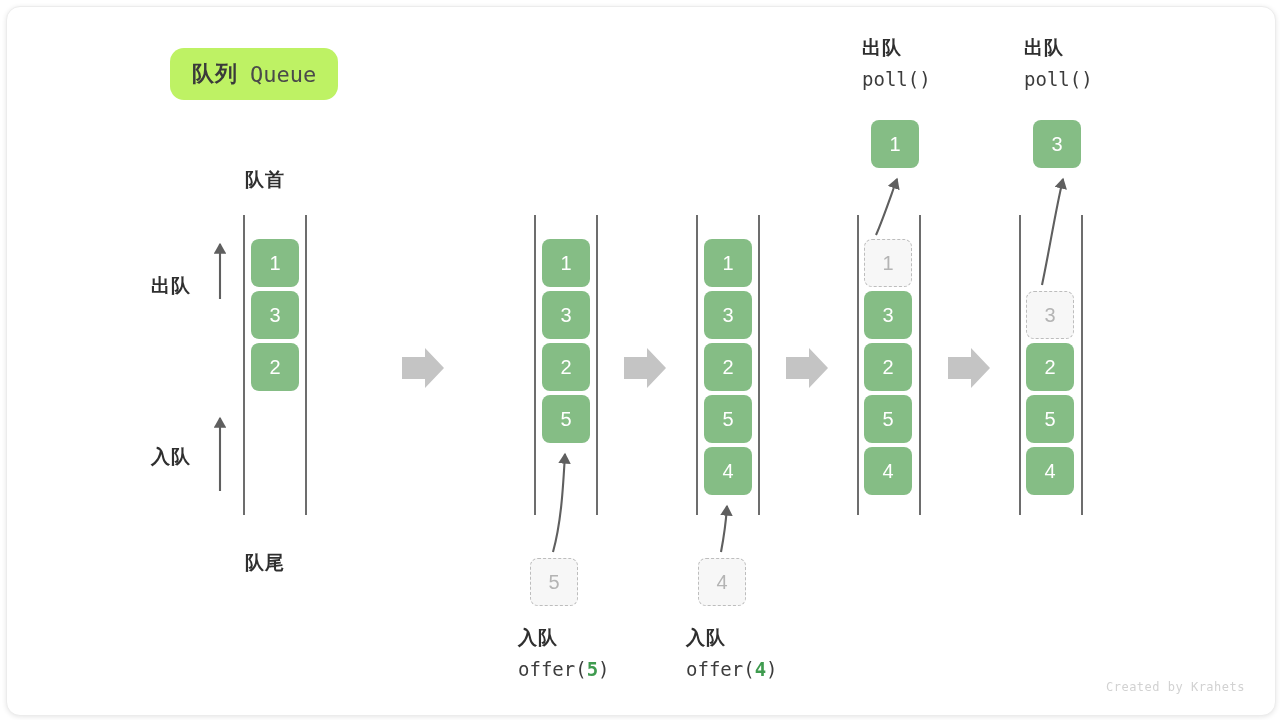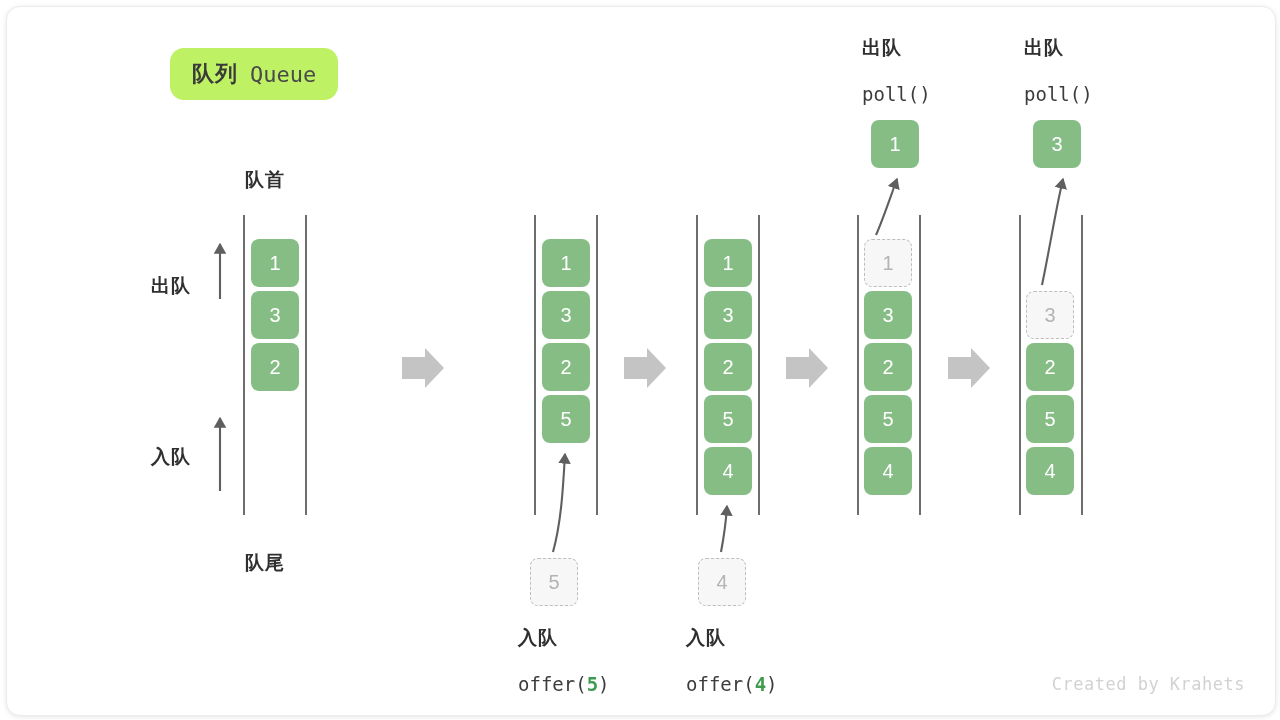--- a/index.html
+++ b/index.html
@@ -77,21 +77,21 @@
     font-weight: bold;
     color: #2f2f2f;
     letter-spacing: 1px;
     line-height: 1.0;
   }
   .op-label .line2 {
     font-size: 19px;
     font-family: "DejaVu Sans Mono", "Liberation Mono", monospace;
     color: #3c3c3c;
     line-height: 1.0;
-    margin-top: 28px;
+    margin-top: 13px;
   }
   .op-label .arg { color: #3f9b4f; font-weight: bold; }
 
   
   .channel-line {
     position: absolute;
     width: 1.6px;
     background: #6d6d6d;
   }
 
@@ -123,21 +123,21 @@
     height: 708px;
     pointer-events: none;
   }
 
   
   .footer {
     position: absolute;
     right: 30px;
     bottom: 21px;
     font-family: "DejaVu Sans Mono", "Liberation Mono", monospace;
-    font-size: 17px;
+    font-size: 12px;
     color: #d2d2d2;
     letter-spacing: 0.5px;
   }
 </style>
 </head>
 <body>
 
 <div class="card">
   <div class="stage">
 

